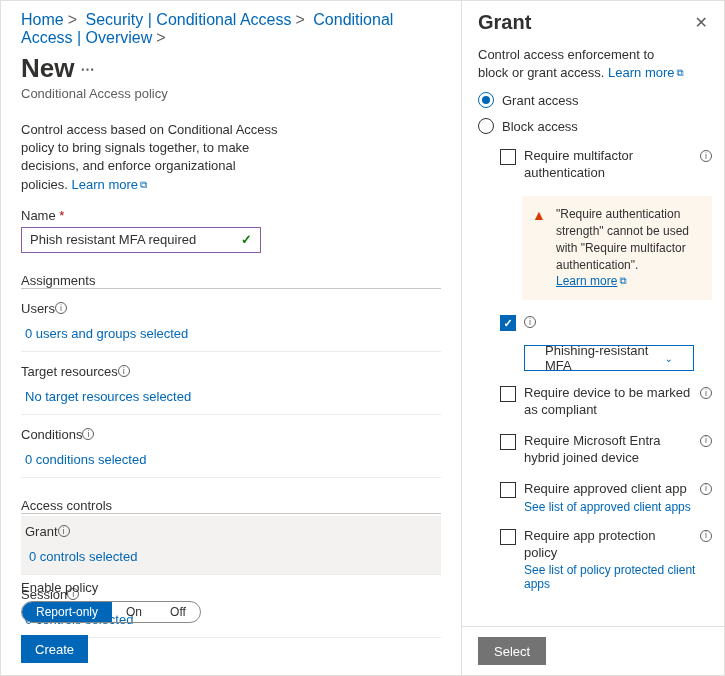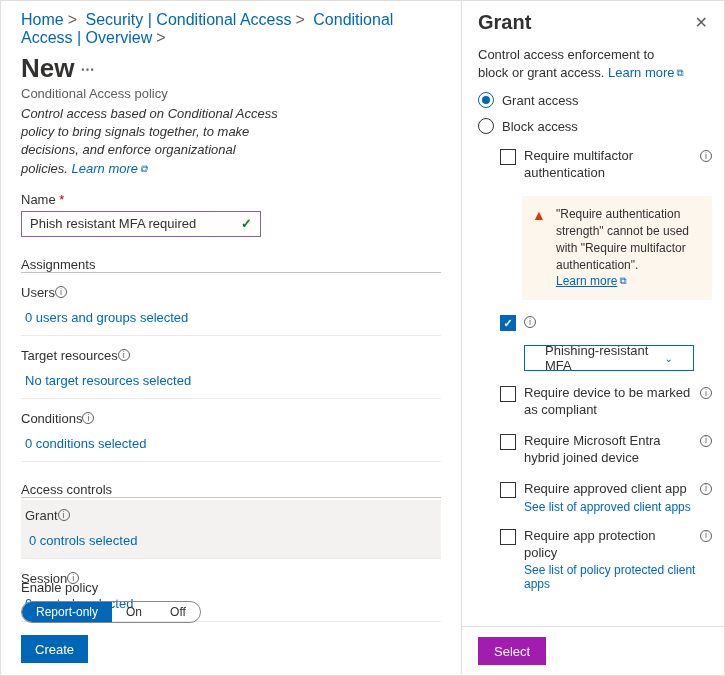--- a/index.html
+++ b/index.html
@@ -5,21 +5,21 @@
   * { box-sizing: border-box; margin: 0; padding: 0; }
   body { font-family: "Segoe UI", Arial, sans-serif; font-size: 13px; color: #323130; background: #fff; width: 725px; height: 676px; overflow: hidden; display: flex; border: 1px solid #e1dfdd;}
   .left { width: 460px; padding: 10px 20px 12px 20px; display: flex; flex-direction: column; position: relative;}
   .right { flex: 1; border-left: 1px solid #e1dfdd; display: flex; flex-direction: column;}
   .breadcrumb { font-size: 16px; color: #605e5c; margin-bottom: 4px; }
   .breadcrumb a { color: #0067b8; text-decoration: none; cursor: pointer;}
   .breadcrumb .sep { color: #605e5c; margin: 0 4px; }
   h1.page-title { font-size: 26px; font-weight: 600; margin-top: 2px; display: flex; align-items: center; gap: 6px;}
   .dots { color: #605e5c; font-size: 14px; cursor: pointer;}
   .subtitle { color: #605e5c; font-size: 13px; margin-top: 2px; }
-  .desc { margin-top: 4px; font-size: 13px; line-height: 1.4; max-width: 260px; font-style: italic;}
+  .desc { margin-top: 20px; font-size: 13px; line-height: 1.4; max-width: 260px;}
   .link { color: #0067b8; text-decoration: none; cursor: pointer;}
   .ext-icon { display: inline-block; font-size: 10px; margin-left: 2px; transform: translateY(-1px);}
   .field-label { margin-top: 14px; font-size: 13px; }
   .req { color: #a80000; }
   .name-input { margin-top: 4px; height: 26px; border: 1px solid #8b5fa8; outline: none; padding: 0 8px; font-size: 13px; width: 240px; display:flex; align-items:center; justify-content:space-between; color:#323130;}
   .name-input .check { color: #107c10; font-weight: bold;}
   .section-head { font-size: 13px; margin-top: 20px; border-bottom: 1px solid #c8c6c4; padding-bottom: 0;}
   .row-label { display:flex; align-items:center; font-size: 13px; margin-top: 12px;}
   .info { width: 12px; height: 12px; border: 1px solid #605e5c; border-radius: 50%; display:inline-flex; align-items:center; justify-content:center; font-size:9px; color:#605e5c; cursor:pointer; line-height:1;}
   .row-link { color:#0067b8; margin-top:6px; cursor:pointer; font-size:13px; padding:4px 0 10px 4px; border-bottom:1px solid #edebe9;}
@@ -51,21 +51,21 @@
   .cb.checked::after { content:"✓"; font-size:11px; font-weight:bold; line-height:1;}
   .cb-label { flex:1; font-size:13px; line-height:1.3; }
   .cb-row .info { margin-top:2px; }
   .warning-box { background:#fdf6ed; border:0; padding:10px 10px 10px 34px; font-size:12px; position:relative; margin:6px 0 12px 22px; line-height:1.4;}
   .warn-ic { position:absolute; left:10px; top:10px; color:#d83b01; font-size:14px;}
   .warning-box .wl { color:#0067b8; text-decoration:underline; cursor:pointer;}
   .strength-select { border:1px solid #0067b8; height:26px; display:flex; align-items:center; justify-content:space-between; padding:0 20px; margin-top:6px; margin-left:24px; font-size:13px; cursor:pointer; width: 170px;}
   .chev { color:#0067b8; font-size:10px;}
   .sub-link { color:#0067b8; font-size:12px; margin-top:2px; display:block; margin-left:24px; cursor:pointer;}
   .panel-foot { border-top:1px solid #e1dfdd; padding:10px 16px;}
-  .select-btn { background:#a21caf; color:#fff; border:none; height:28px; padding:0 16px; font-size:13px; cursor:pointer;}
+  .select-btn { background:#737373; color:#fff; border:none; height:28px; padding:0 16px; font-size:13px; cursor:pointer;}
 </style>
 </head>
 <body>
 
 <div class="left">
   <div class="breadcrumb">
     <a>Home</a><span class="sep">&gt;</span>
     <a>Security | Conditional Access</a><span class="sep">&gt;</span>
     <a>Conditional Access | Overview</a><span class="sep">&gt;</span>
   </div>

